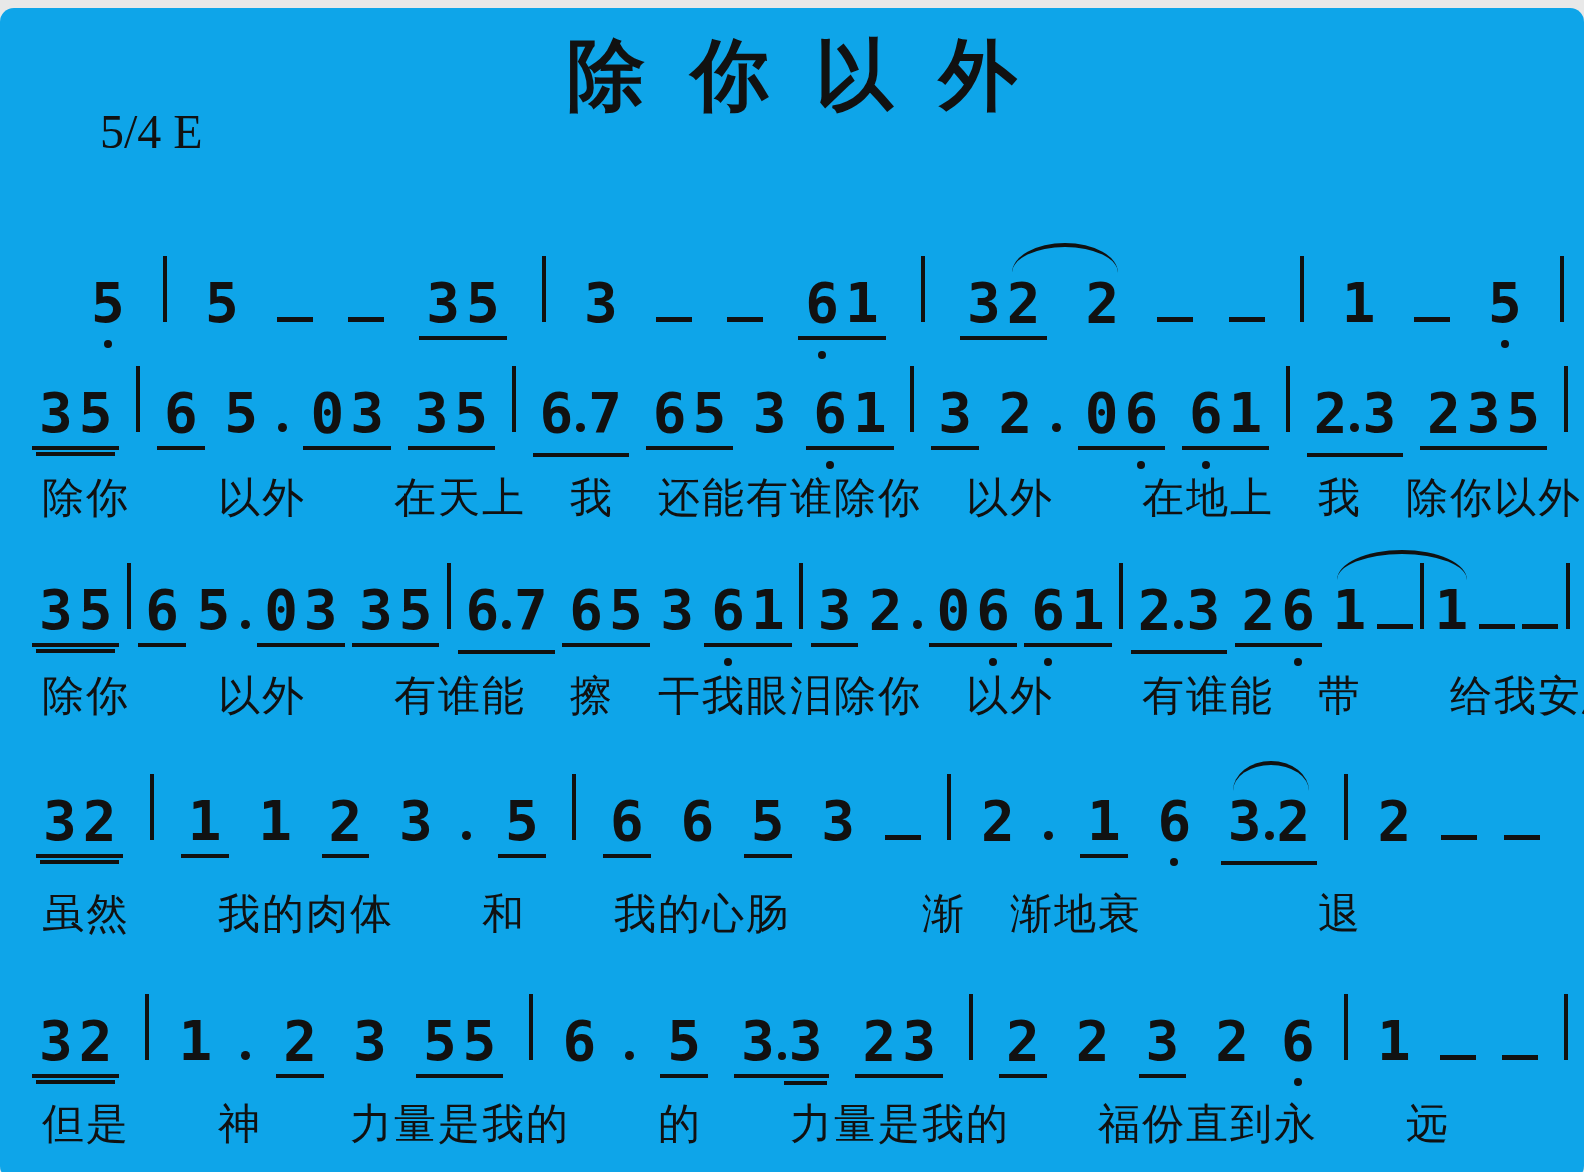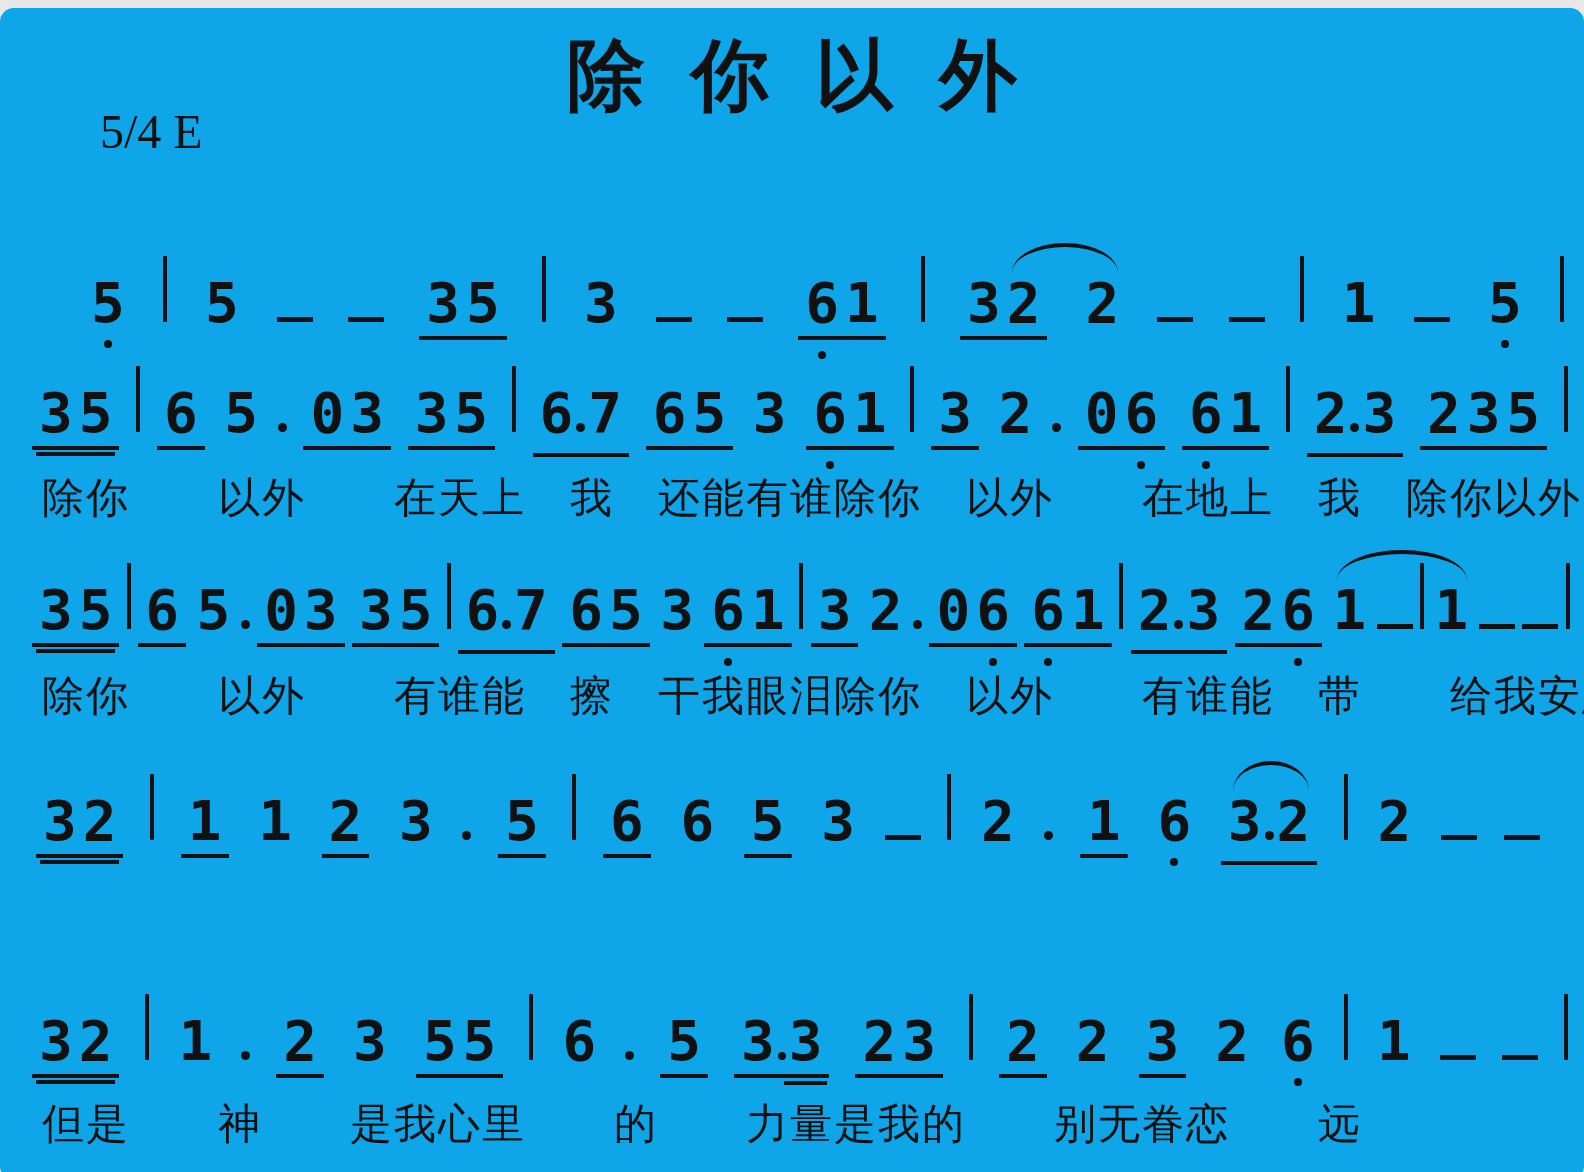--- a/index.html
+++ b/index.html
@@ -249,20 +249,21 @@
         <span class="dur-dot"></span>
         <span class="note x2">2</span>
       </span>
       <span class="barline"></span>
       <span class="note">2</span>
       <span class="dash"></span>
       <span class="dash"></span>
       <div class="tie" style="left: 1196.77px; width: 76.5219px; top: -13px;"></div>
     </div>
 
+  <div class="lyric-row" style="top:878px;left:42px;">虽然　　我的肉体　　和　　我的心肠　　　渐　渐地衰　　　　退</div>
 
   <div class="music-row" style="top:986px;left:32px;right:16px;">
       <span class="beam beam2">
         <span class="note">3</span>
         <span class="note">2</span>
       </span>
       <span class="barline"></span>
       <span class="note">1</span>
       <span class="dur-dot"></span>
       <span class="beam">
@@ -298,14 +299,14 @@
       </span>
       <span class="note">2</span>
       <span class="note low">6</span>
       <span class="barline"></span>
       <span class="note">1</span>
       <span class="dash"></span>
       <span class="dash"></span>
       <span class="barline"></span>
     </div>
 
-  <div class="lyric-row" style="top:1088px;left:42px;">但是　　神　　是我心里　　的　　力量是我的　　别无眷恋　　远</div>
+  <div class="lyric-row" style="top:1088px;left:42px;">但是　　神　　力量是我的　　的　　力量是我的　　福份直到永　　远</div>
 </div>
 
 </body></html>

